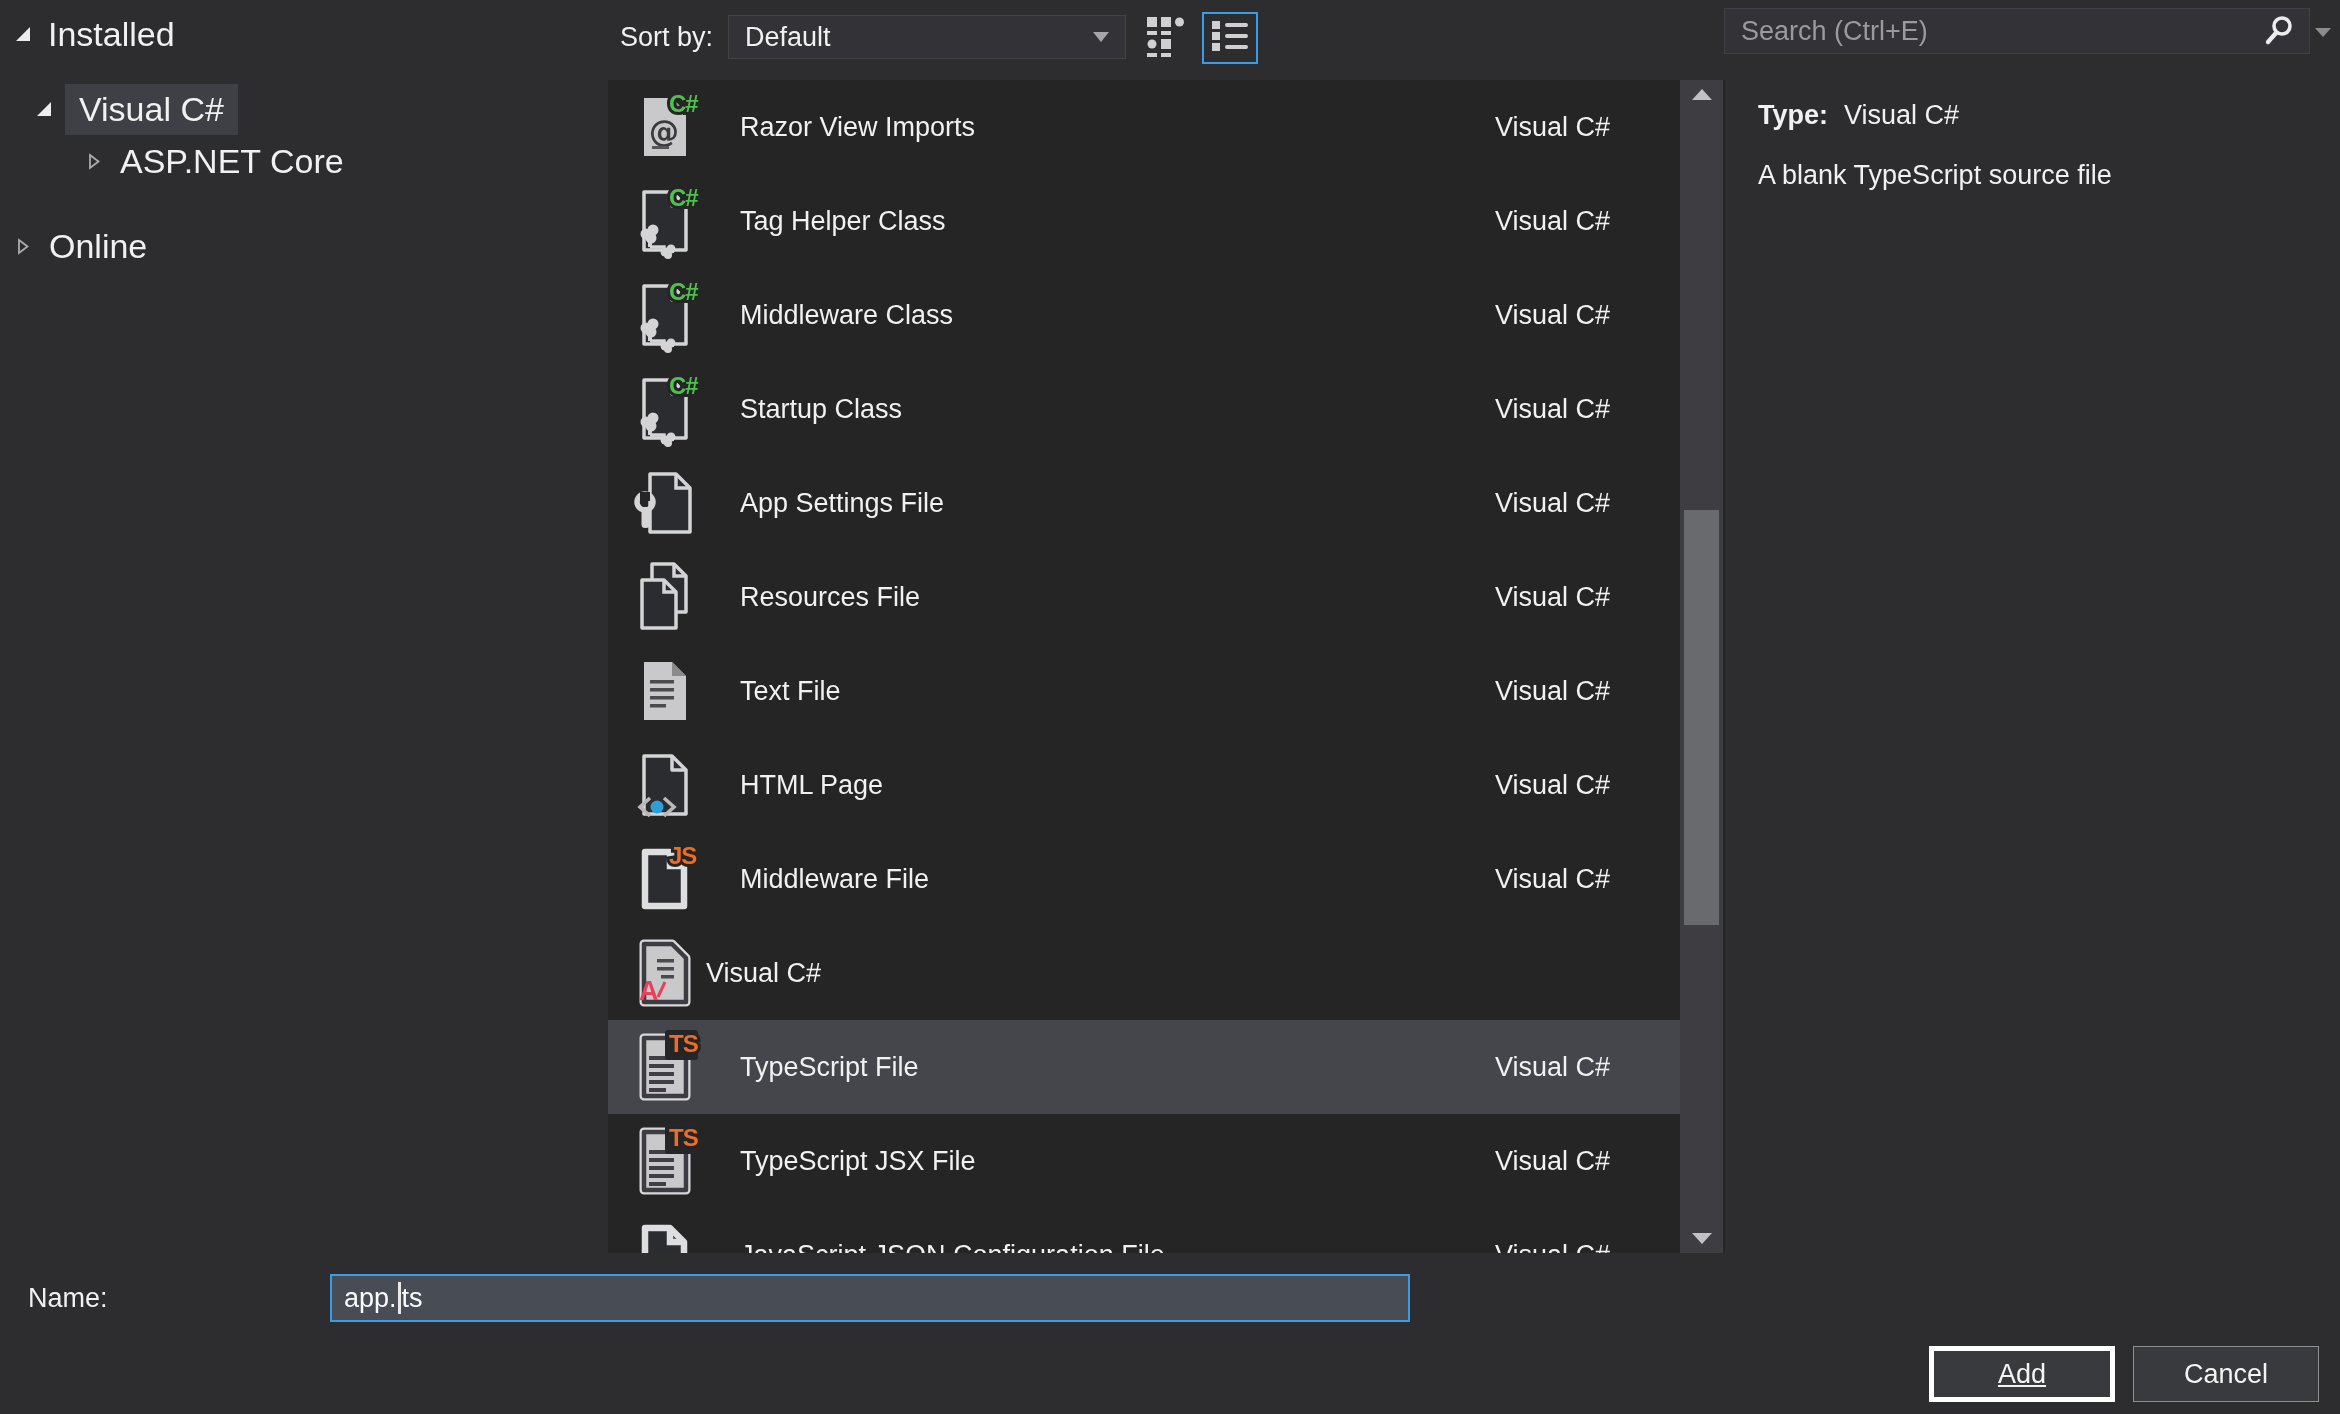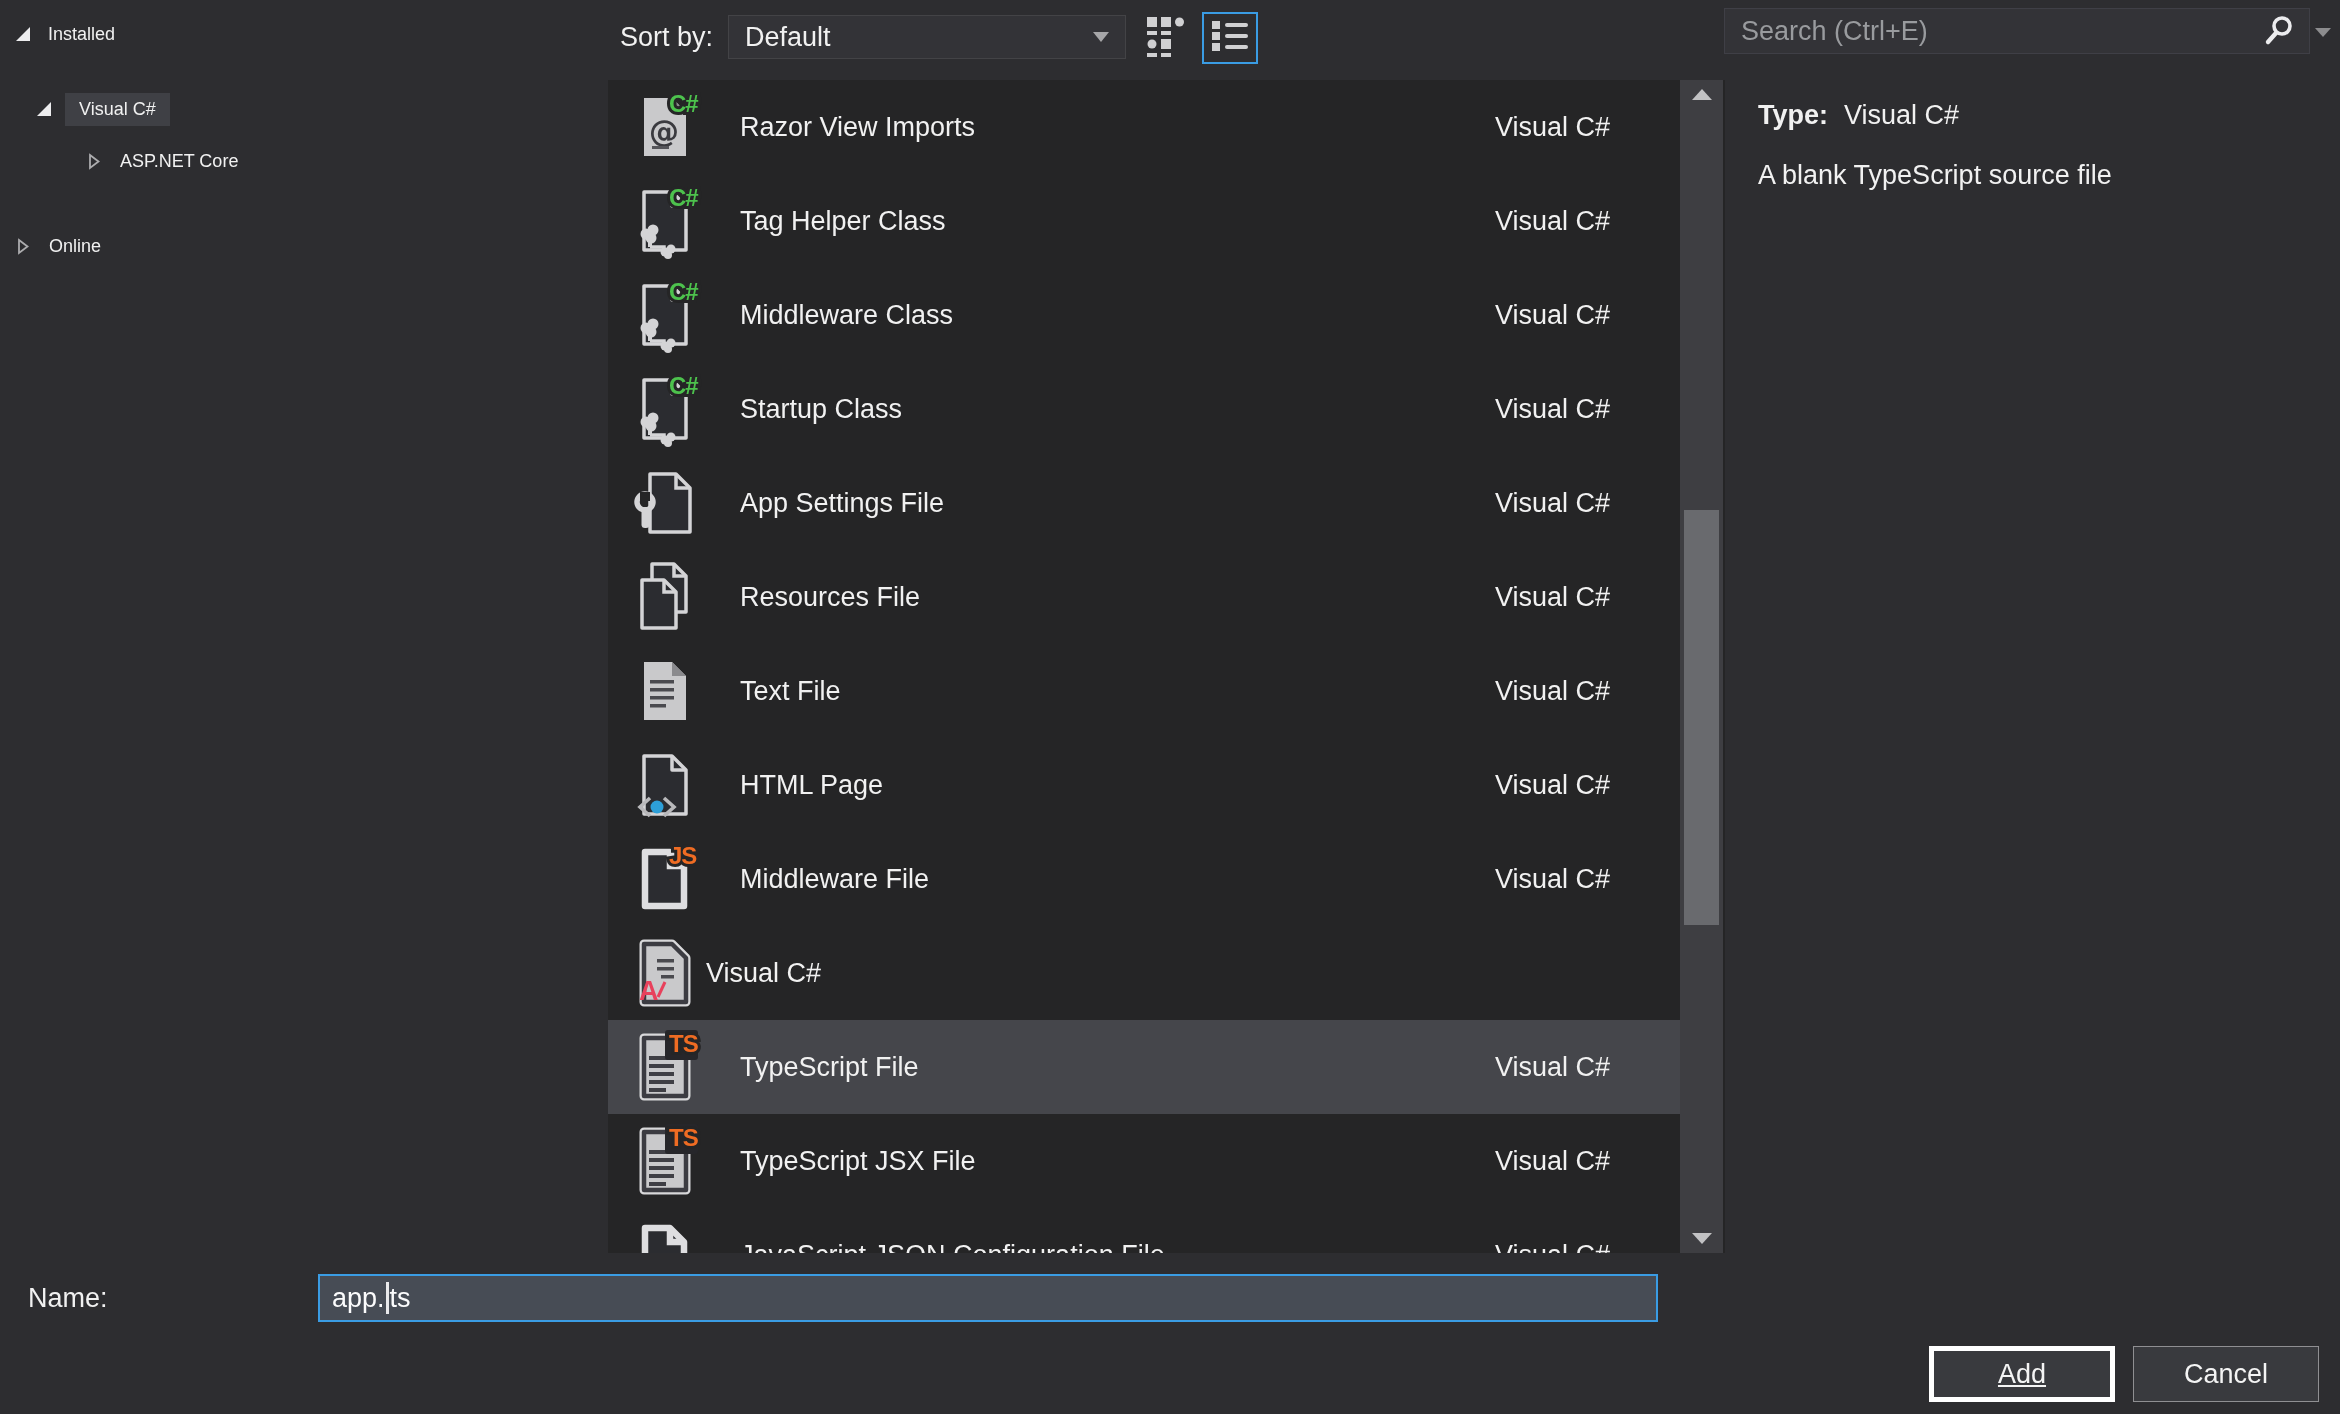--- a/index.html
+++ b/index.html
@@ -3,21 +3,21 @@
 <meta charset="utf-8">
 <style>
   * { margin:0; padding:0; box-sizing:border-box; }
   html,body { background:#1e1e1e; }
   .dialog {
     position:relative; width:2340px; height:1414px;
     background:#2D2D30; overflow:hidden;
     font-family:"Liberation Sans", sans-serif; color:#F1F1F1;
   }
   
-  .tree-item { position:absolute; height:46px; display:flex; align-items:center; cursor:default; font-size:18px; }
+  .tree-item { position:absolute; height:46px; display:flex; align-items:center; cursor:default; font-size:34px; }
   .ti0 { left:16px; top:11px; }
   .ti1 { left:37px; top:86px; }
   .ti2 { left:87px; top:138px; }
   .ti3 { left:16px; top:223px; }
   .tw-expanded { width:0; height:0; border-bottom:14px solid #EDEDEF; border-left:14px solid transparent; }
   .tw-collapsed { display:flex; align-items:center; }
   .tree-label { margin-left:18px; white-space:nowrap; }
   .tree-label.sel { background:#3F4045; padding:6px 14px; margin-left:14px; }
   
   .sort-label { position:absolute; left:620px; top:22px; font-size:27px; }
@@ -53,21 +53,21 @@
   .row-tag { width:185px; flex:none; font-size:27px; white-space:nowrap; }
   
   .scrollbar { position:absolute; top:0; right:2px; width:43px; height:100%; background:#3E3E42; }
   .sb-up, .sb-down { position:absolute; left:50%; transform:translateX(-50%); width:0; height:0;
     border-left:10px solid transparent; border-right:10px solid transparent; }
   .sb-up { top:9px; border-bottom:11px solid #C2C2C4; }
   .sb-down { bottom:9px; border-top:11px solid #C2C2C4; }
   .sb-thumb { position:absolute; left:4px; top:430px; width:35px; height:415px; background:#696A6E; }
   
   .name-label { position:absolute; left:28px; top:1283px; font-size:27px; }
-  .name-input { position:absolute; left:318px; top:1274px; width:1340px; height:48px;
+  .name-input { position:absolute; left:330px; top:1274px; width:1080px; height:48px;
     background:#474C55; border:2px solid #3A9CE4; display:flex; align-items:center;
     padding-left:12px; font-size:27px; color:#FBFBFC; cursor:text; }
   .caret { display:inline-block; width:3px; height:32px; background:#E9E9EB; vertical-align:middle; margin:0 1px; }
   .btn { position:absolute; top:1346px; width:186px; height:56px; font-size:27px;
     display:flex; align-items:center; justify-content:center; background:#393A3E; color:#F4F4F4; cursor:default; }
   .btn-add { left:1929px; border:5px solid #ffffff;text-decoration:underline; }
   .btn-cancel { left:2133px; border:1px solid #8F8F92; }
 </style>
 </head>
 <body>

